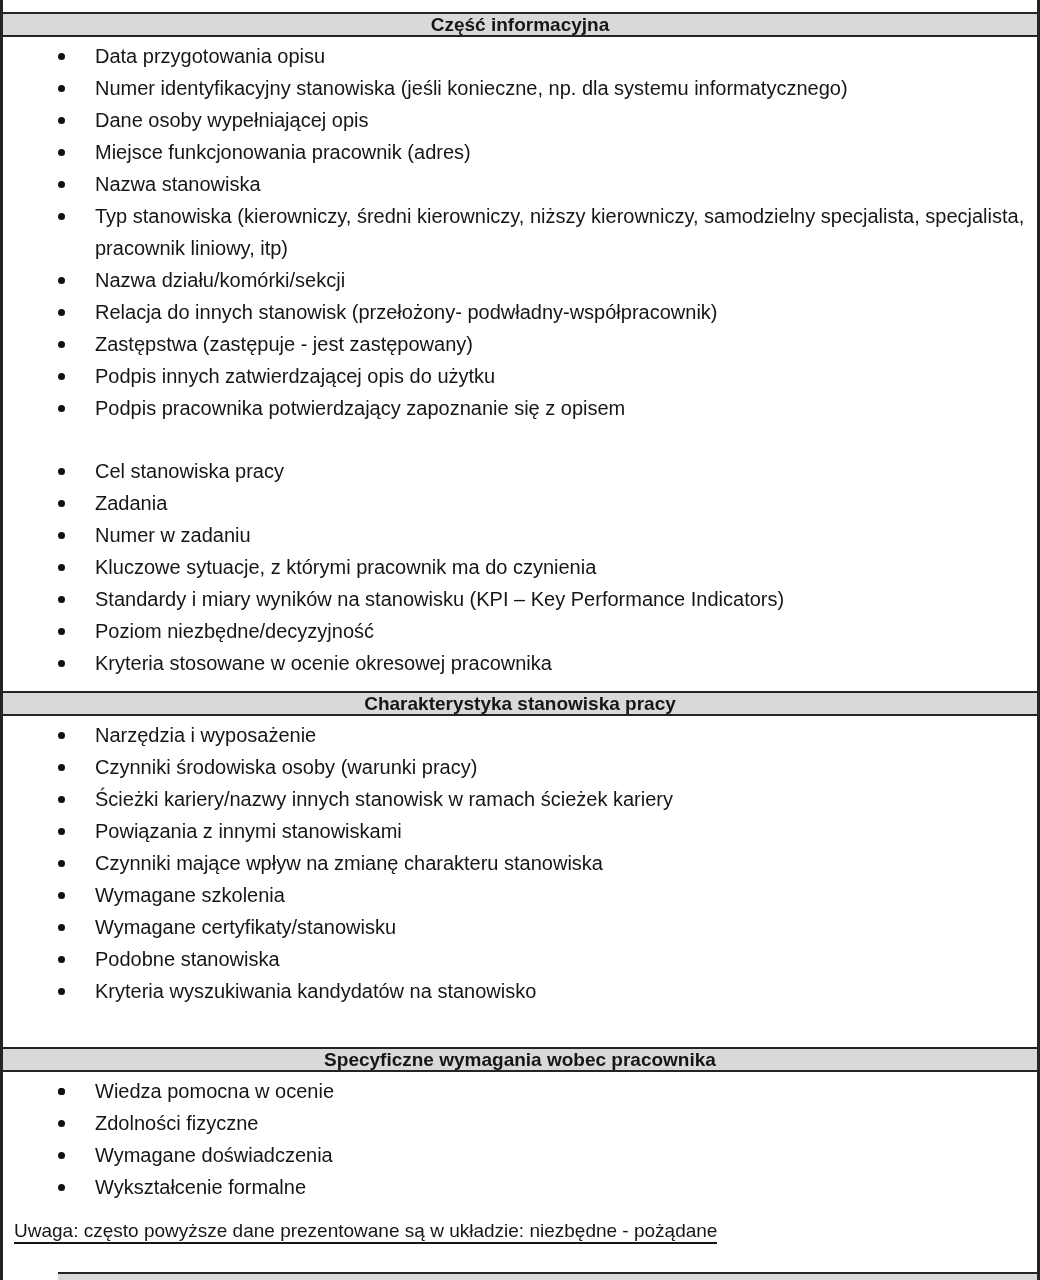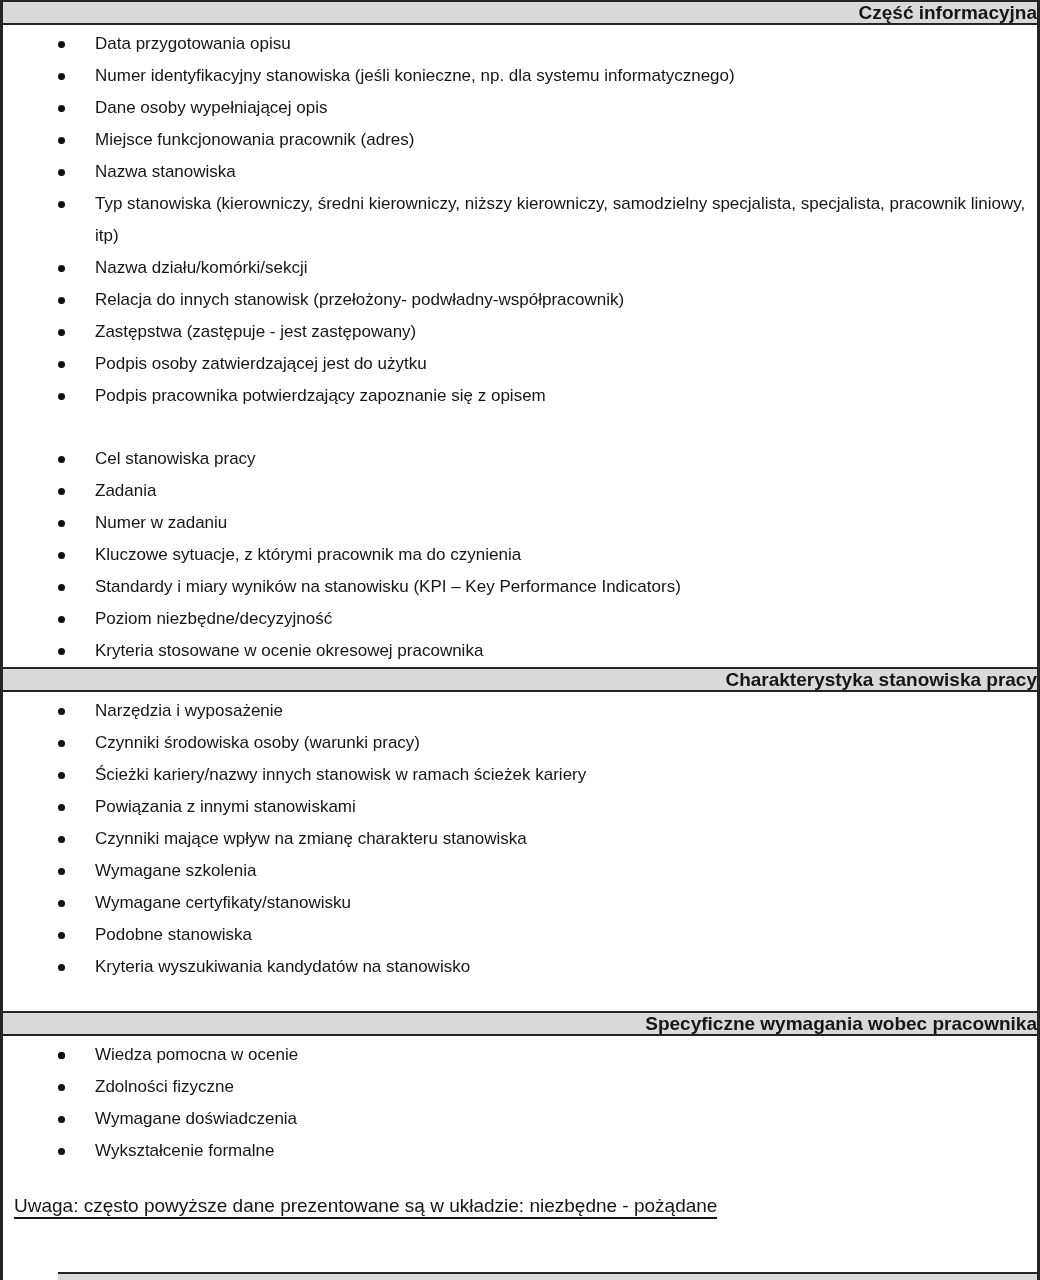--- a/index.html
+++ b/index.html
@@ -13,46 +13,47 @@
     font-family:"Liberation Sans","DejaVu Sans",sans-serif;
     color:#161616;
     overflow:hidden;
   }
   .sec-header{
     box-sizing:border-box;
     height:25px;
     background:#d9d9d9;
     border-top:2px solid #242424;
     border-bottom:2px solid #242424;
-    text-align:right;
+    text-align:center;
     font-weight:bold;
     font-size:19px;
     line-height:21px;
+    margin-top:12px;
   }
   ul.items{
     list-style:none;
     margin:0;
     padding:3px 10px 0 0;
   }
   ul.items.pb28{padding-bottom:28px;}
   li.item{
     position:relative;
     padding-left:92px;
-    font-size:17px;
+    font-size:20px;
     line-height:32px;
   }
   .bullet{
     position:absolute;
     left:55px;top:13px;
     width:7px;height:7px;
     border-radius:50%;
     background:#101010;
   }
   .footer-note{
-    margin-top:28px;
+    margin-top:17px;
     padding-left:11px;
     font-size:19px;
     line-height:22px;
   }
   .footer-note span{
     border-bottom:2px solid #161616;
     padding-bottom:1px;
   }
   .bottom-strip{
     position:absolute;
@@ -71,21 +72,21 @@
   <ul class="items pb28">
     <li class="item"><span class="bullet"></span><span>Data przygotowania opisu</span></li>
     <li class="item"><span class="bullet"></span><span>Numer identyfikacyjny stanowiska (jeśli konieczne, np. dla systemu informatycznego)</span></li>
     <li class="item"><span class="bullet"></span><span>Dane osoby wypełniającej opis</span></li>
     <li class="item"><span class="bullet"></span><span>Miejsce funkcjonowania pracownik (adres)</span></li>
     <li class="item"><span class="bullet"></span><span>Nazwa stanowiska</span></li>
     <li class="item"><span class="bullet"></span><span>Typ stanowiska (kierowniczy, średni kierowniczy, niższy kierowniczy, samodzielny specjalista, specjalista, pracownik liniowy, itp)</span></li>
     <li class="item"><span class="bullet"></span><span>Nazwa działu/komórki/sekcji</span></li>
     <li class="item"><span class="bullet"></span><span>Relacja do innych stanowisk (przełożony- podwładny-współpracownik)</span></li>
     <li class="item"><span class="bullet"></span><span>Zastępstwa (zastępuje - jest zastępowany)</span></li>
-    <li class="item"><span class="bullet"></span><span>Podpis osoby zatwierdzającej jest do użytku</span></li>
+    <li class="item"><span class="bullet"></span><span>Podpis innych zatwierdzającej opis do użytku</span></li>
     <li class="item"><span class="bullet"></span><span>Podpis pracownika potwierdzający zapoznanie się z opisem</span></li>
   </ul>
 
   <ul class="items">
     <li class="item"><span class="bullet"></span><span>Cel stanowiska pracy</span></li>
     <li class="item"><span class="bullet"></span><span>Zadania</span></li>
     <li class="item"><span class="bullet"></span><span>Numer w zadaniu</span></li>
     <li class="item"><span class="bullet"></span><span>Kluczowe sytuacje, z którymi pracownik ma do czynienia</span></li>
     <li class="item"><span class="bullet"></span><span>Standardy i miary wyników na stanowisku (KPI – Key Performance Indicators)</span></li>
     <li class="item"><span class="bullet"></span><span>Poziom niezbędne/decyzyjność</span></li>

